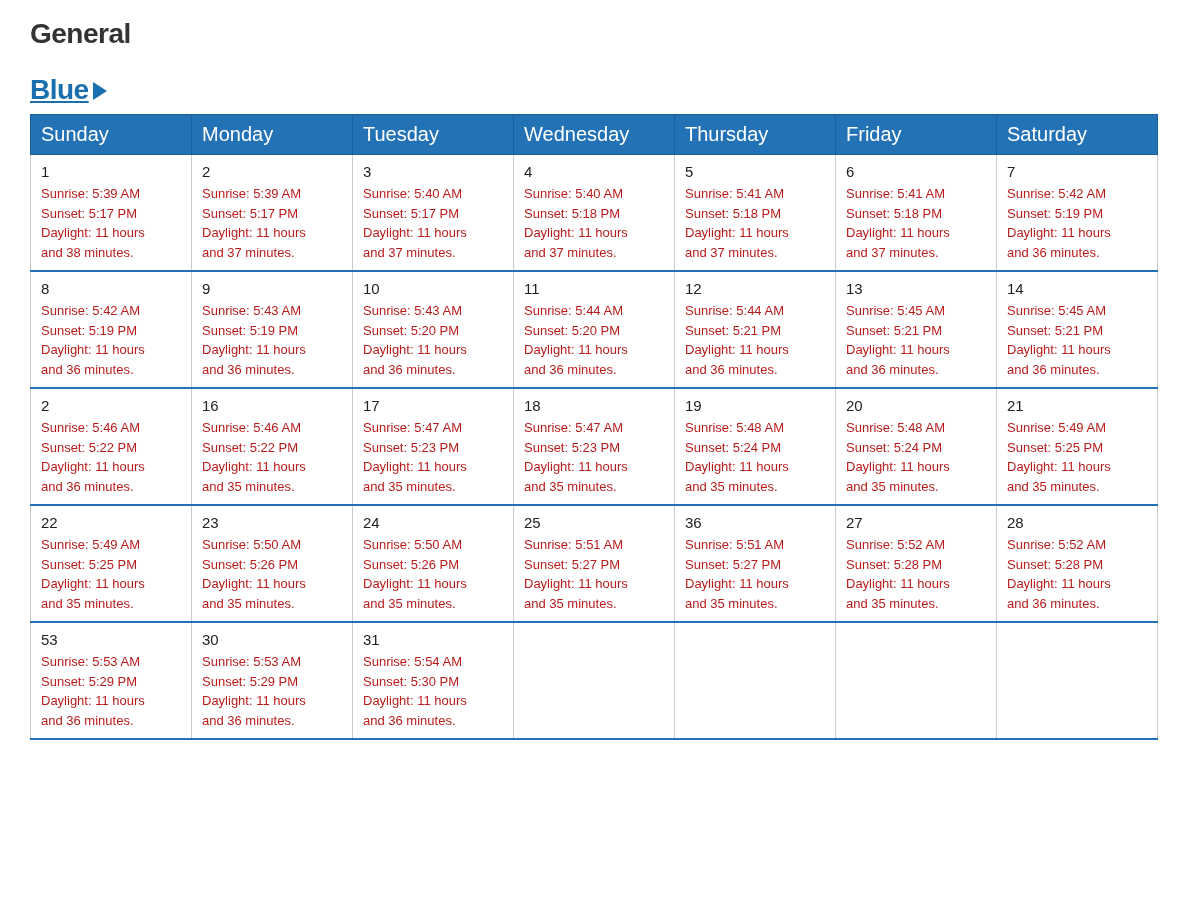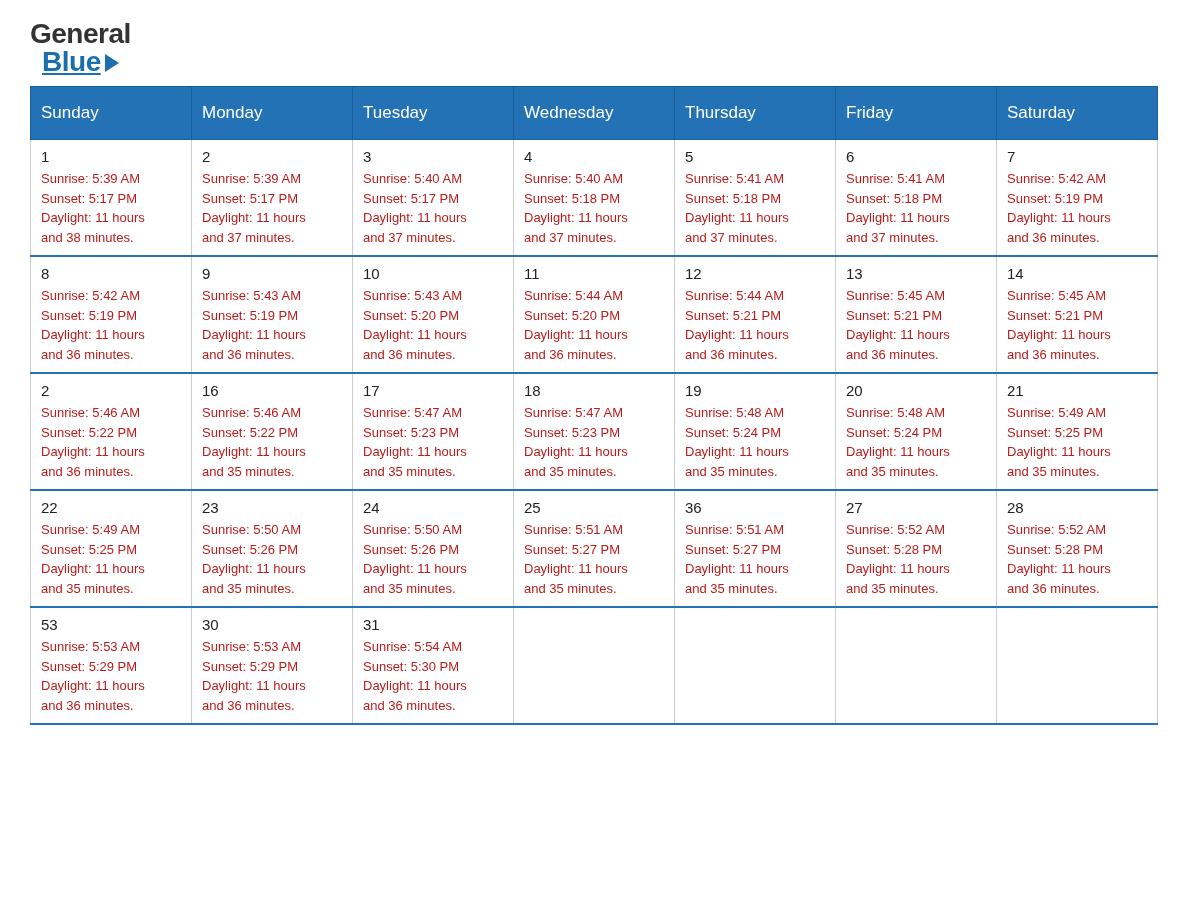--- a/index.html
+++ b/index.html
@@ -13,22 +13,23 @@
     }
     .header-row {
       display: flex;
       justify-content: space-between;
       align-items: flex-start;
       margin-bottom: 10px;
     }
     .logo {
       display: flex;
       flex-direction: column;
-      align-items: center;
+      align-items: flex-start;
       line-height: 1;
+      gap: 28px;
     }
     .logo-general {
       font-size: 28px;
       font-weight: bold;
       color: #333;
       letter-spacing: -0.5px;
     }
     .logo-blue {
       font-size: 28px;
       font-weight: bold;
@@ -65,23 +66,23 @@
     }
     .calendar-table {
       width: 100%;
       border-collapse: collapse;
       margin-top: 10px;
       table-layout: fixed;
     }
     .calendar-table thead th {
       background-color: #2272b5;
       color: #fff;
-      font-size: 17px;
+      font-size: 20px;
       font-weight: normal;
-      padding: 16px 10px;
+      padding: 8px 10px;
       text-align: left;
       border: 1px solid #1a5f99;
     }
     .calendar-table tbody td {
       vertical-align: top;
       padding: 8px 10px;
       border: 1px solid #ccc;
       font-size: 13.5px;
       min-height: 100px;
       height: 110px;

